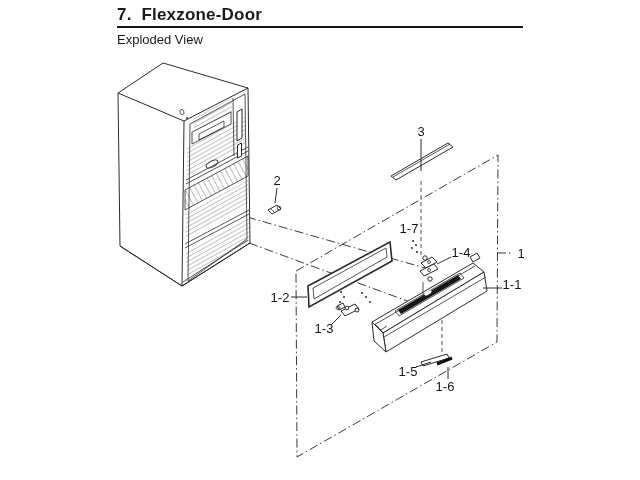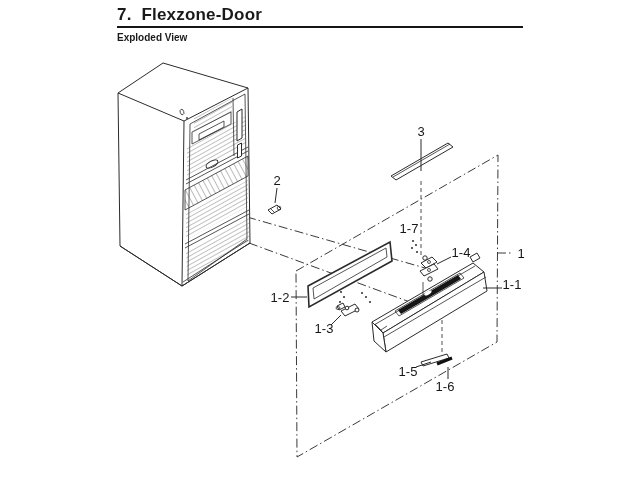--- a/index.html
+++ b/index.html
@@ -1,21 +1,21 @@
 <!DOCTYPE html>
 <html><head>
 <meta charset="utf-8">
 <style>
   html,body{margin:0;padding:0;background:#fff;}
   .stage{position:relative;width:640px;height:480px;background:#fff;overflow:hidden;
          font-family:"Liberation Sans",sans-serif;color:#1a1a1a;}
   .title{position:absolute;left:117px;top:5px;font-size:17px;font-weight:bold;
          white-space:pre;letter-spacing:.2px;}
   .rule{position:absolute;left:117px;top:26px;width:406px;height:0;border-top:2px solid #151515;}
-  .subtitle{position:absolute;left:117px;top:32px;font-size:10px;font-weight:bold;}
+  .subtitle{position:absolute;left:117px;top:32px;font-size:13px;font-weight:normal;}
   svg{position:absolute;left:0;top:0;}
   .ln{stroke:#2b2b2b;stroke-width:1;fill:none;}
   .thin{stroke:#2b2b2b;stroke-width:.8;fill:none;}
   .wfill{fill:#ffffff;stroke:#2b2b2b;stroke-width:1;}
   .wfill2{fill:#ffffff;stroke:#2b2b2b;stroke-width:1.6;}
   .dashdot{stroke:#3a3a3a;stroke-width:1;fill:none;stroke-dasharray:9 3 1.5 3;}
   .dash{stroke:#3a3a3a;stroke-width:.9;fill:none;stroke-dasharray:4 3;}
   .callout{font-family:"Liberation Sans",sans-serif;font-size:13px;fill:#161616;}
   .dot{fill:#2b2b2b;}
 </style>

